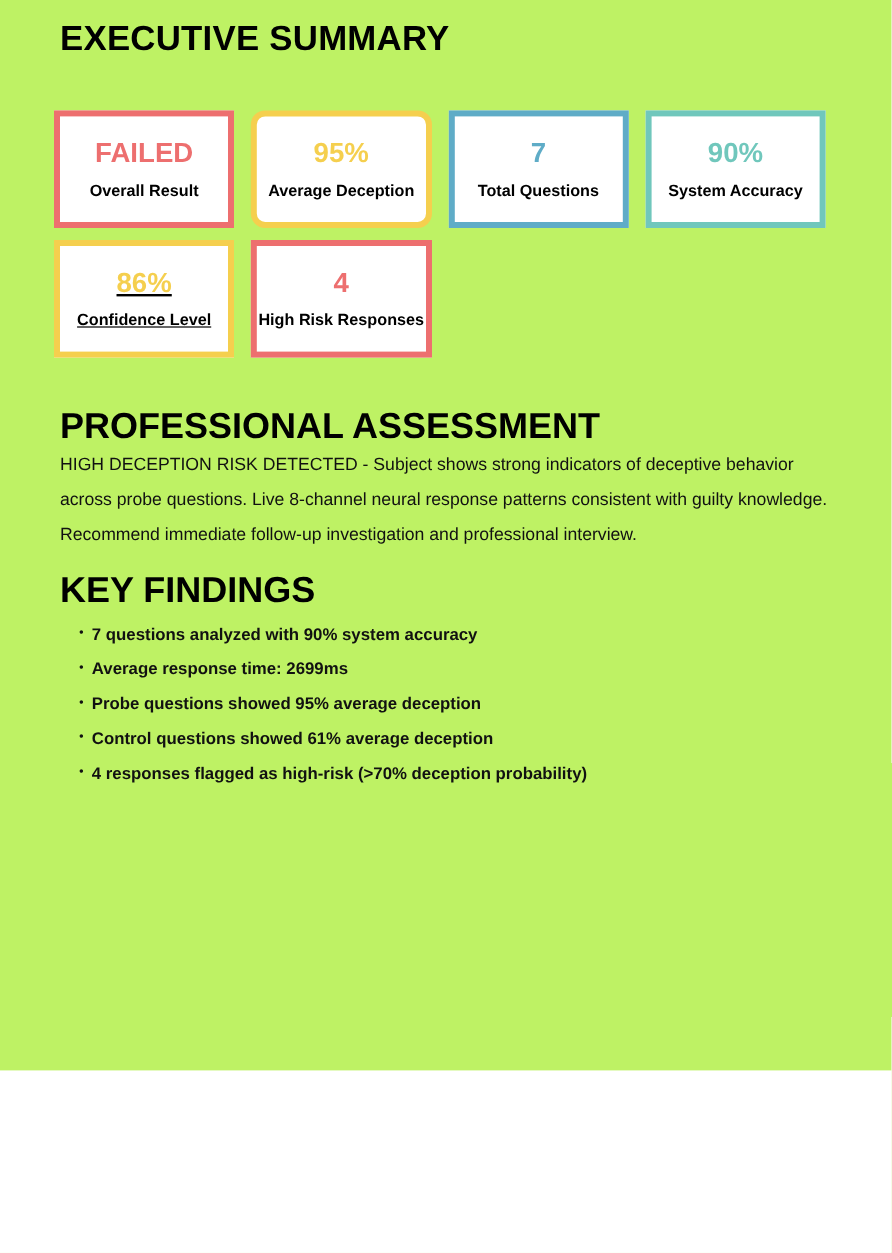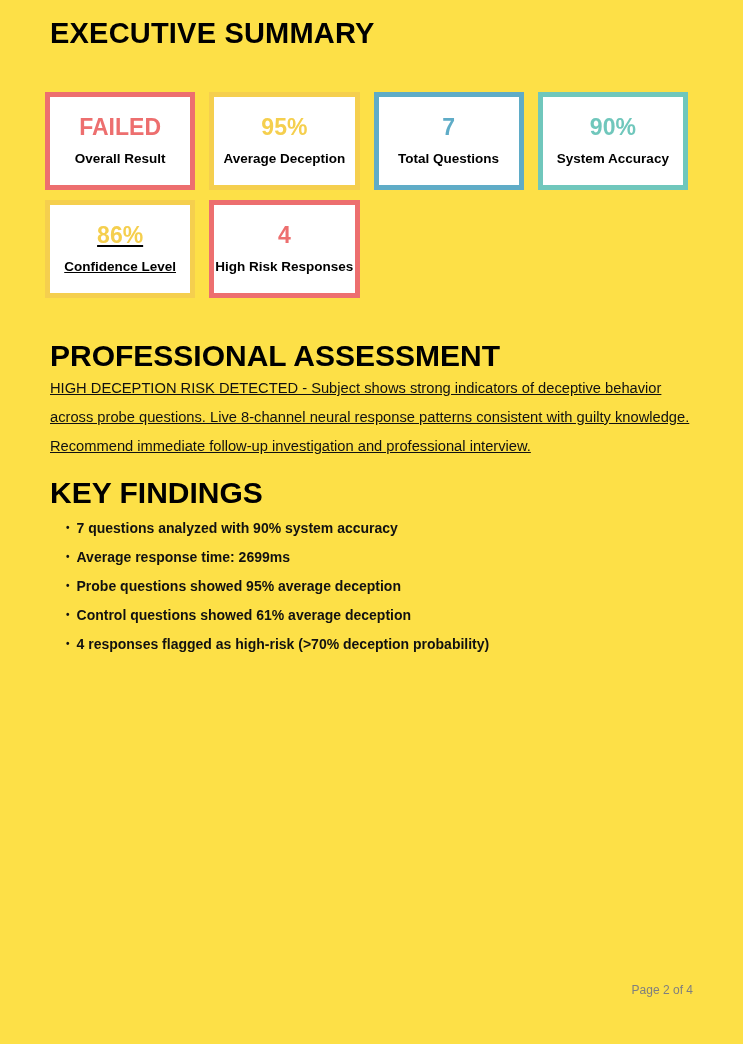--- a/index.html
+++ b/index.html
@@ -9,22 +9,22 @@
   }
   body {
     width: 743px;
     height: 1044px;
     font-family: "Liberation Sans", sans-serif;
     color: #000000;
   }
   .page {
     position: relative;
     width: 743px;
-    height: 1044px;
-    background: #fde047;
+    height: 892px;
+    background: #bef264;
     overflow: hidden;
   }
   .page-title {
     position: absolute;
     left: 50px;
     top: 18px;
     margin: 0;
     font-size: 29px;
     line-height: 30px;
     font-weight: bold;
@@ -78,21 +78,20 @@
   .assessment-body {
     position: absolute;
     left: 50px;
     top: 374px;
     width: 642px;
     margin: 0;
     font-size: 14.7px;
     line-height: 29px;
     font-weight: normal;
     color: #111111;
-    text-decoration: underline;
   }
   .findings-list {
     position: absolute;
     left: 66px;
     top: 521px;
     margin: 0;
     padding: 0;
     list-style: none;
   }
   .findings-list li {
@@ -127,21 +126,21 @@
 
   <h1 class="page-title">EXECUTIVE SUMMARY</h1>
 
   <div class="cards">
 
     <div class="card" style="border-color: rgb(237, 111, 111);">
       <div class="card-value" style="color: rgb(237, 111, 111);">FAILED</div>
       <div class="card-label">Overall Result</div>
     </div>
 
-    <div class="card" style="border-color: rgb(245, 207, 78);">
+    <div class="card" style="border-color: rgb(245, 207, 78); border-radius: 12px;">
       <div class="card-value" style="color: rgb(245, 207, 78);">95%</div>
       <div class="card-label">Average Deception</div>
     </div>
 
     <div class="card" style="border-color: rgb(95, 172, 199);">
       <div class="card-value" style="color: rgb(95, 172, 199);">7</div>
       <div class="card-label">Total Questions</div>
     </div>
 
     <div class="card" style="border-color: rgb(112, 199, 188);">

